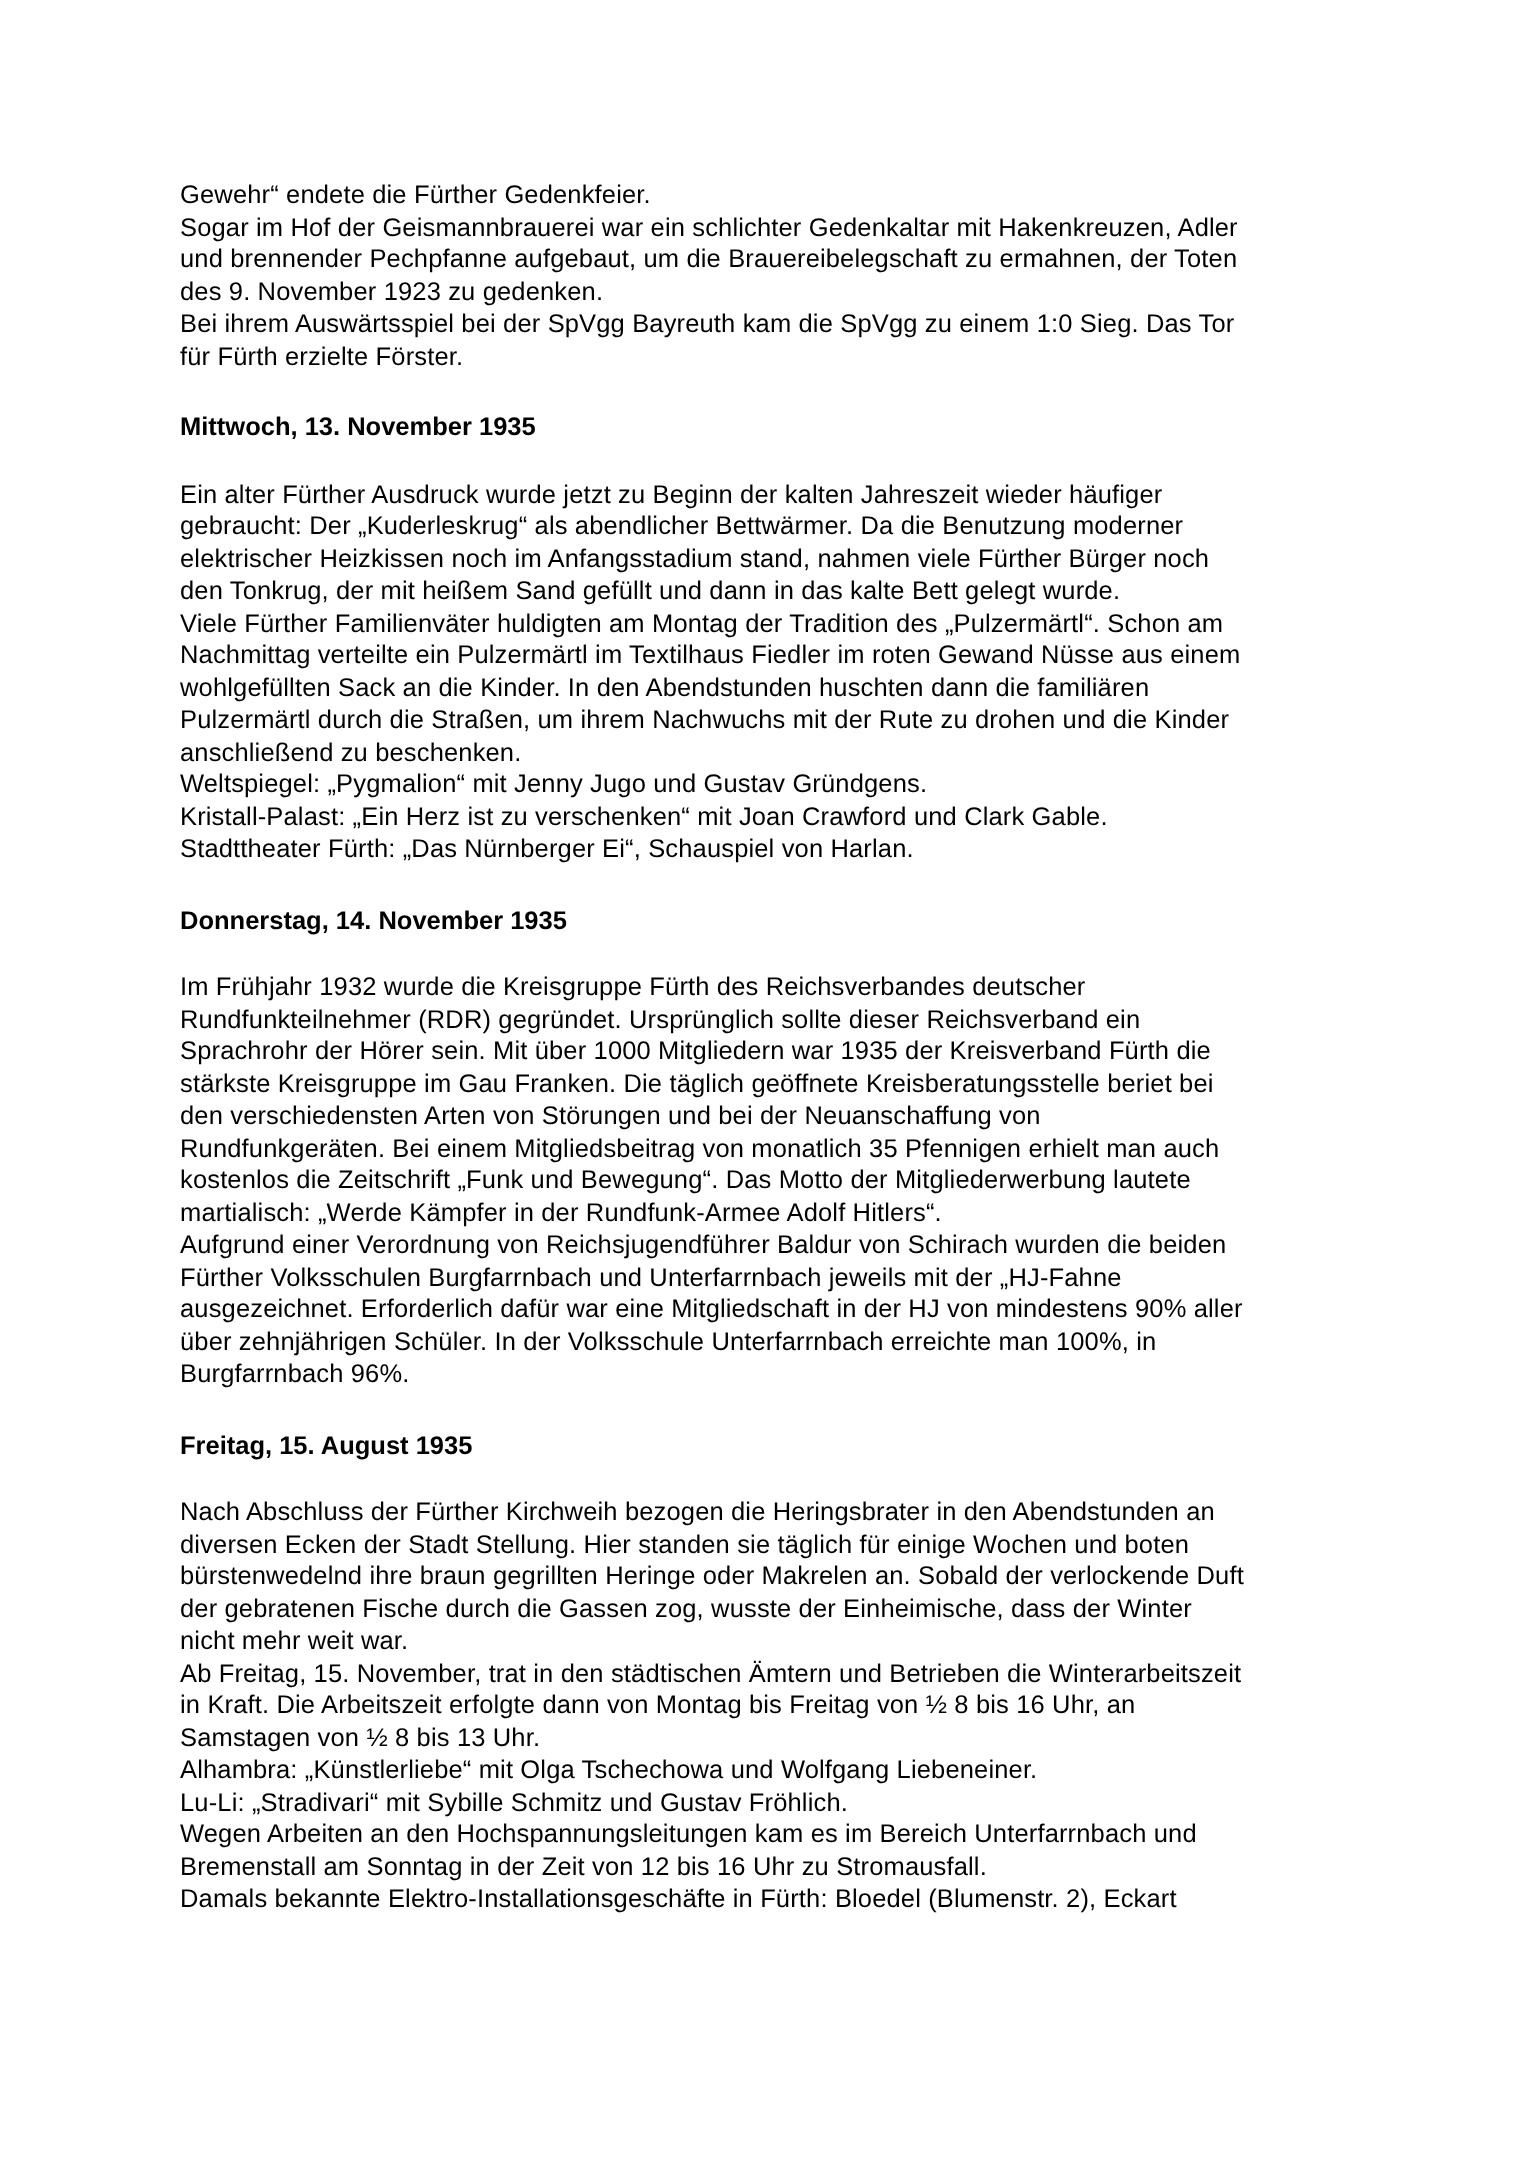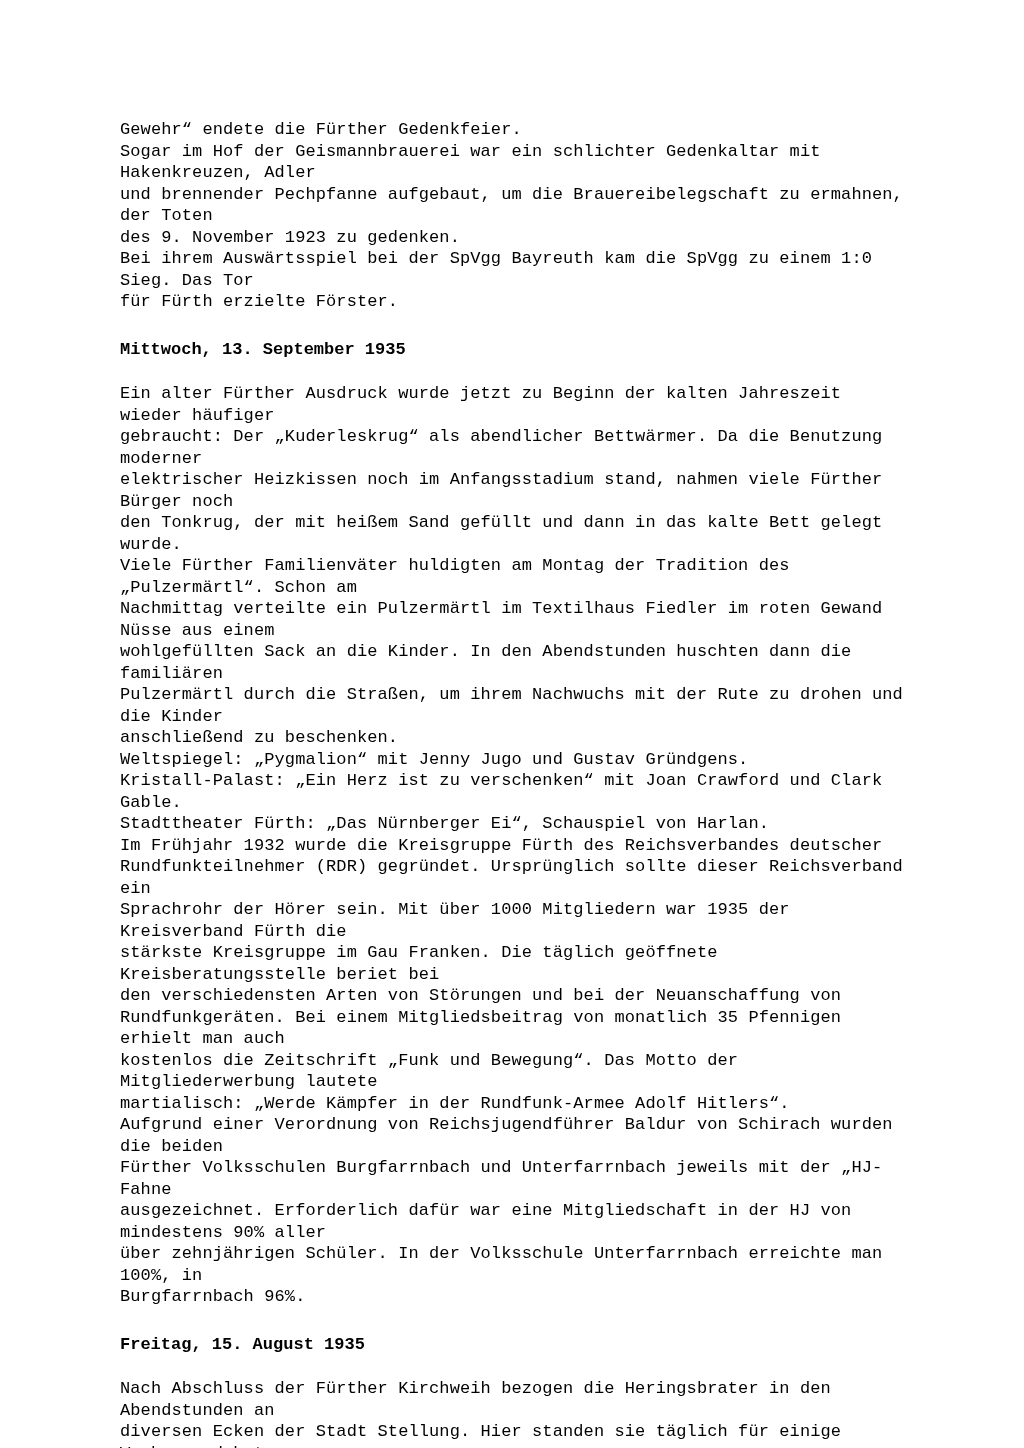--- a/index.html
+++ b/index.html
@@ -8,21 +8,21 @@
     background: #ffffff;
   }
   .page {
     position: relative;
     width: 1024px;
     height: 1448px;
     box-sizing: border-box;
     background: #ffffff;
     color: #000000;
     padding: 119px 118px 0 120px;
-    font-family: Liberation Mono, monospace;
+    font-family: Liberation Sans, sans-serif;
     font-size: 17px;
     line-height: 21.5px;
     overflow: hidden;
   }
   .para {
     margin: 0;
     white-space: pre-line;
     letter-spacing: 0.1px;
   }
   .day-heading {
@@ -36,33 +36,34 @@
 </head>
 <body>
 
 <div class="page">
   <p class="para">Gewehr“ endete die Fürther Gedenkfeier.
 Sogar im Hof der Geismannbrauerei war ein schlichter Gedenkaltar mit Hakenkreuzen, Adler
 und brennender Pechpfanne aufgebaut, um die Brauereibelegschaft zu ermahnen, der Toten
 des 9. November 1923 zu gedenken.
 Bei ihrem Auswärtsspiel bei der SpVgg Bayreuth kam die SpVgg zu einem 1:0 Sieg. Das Tor
 für Fürth erzielte Förster.</p>
-  <h2 class="day-heading">Mittwoch, 13. September 1935</h2>
+  <h2 class="day-heading">Mittwoch, 13. November 1935</h2>
   <p class="para">Ein alter Fürther Ausdruck wurde jetzt zu Beginn der kalten Jahreszeit wieder häufiger
 gebraucht: Der „Kuderleskrug“ als abendlicher Bettwärmer. Da die Benutzung moderner
 elektrischer Heizkissen noch im Anfangsstadium stand, nahmen viele Fürther Bürger noch
 den Tonkrug, der mit heißem Sand gefüllt und dann in das kalte Bett gelegt wurde.
 Viele Fürther Familienväter huldigten am Montag der Tradition des „Pulzermärtl“. Schon am
 Nachmittag verteilte ein Pulzermärtl im Textilhaus Fiedler im roten Gewand Nüsse aus einem
 wohlgefüllten Sack an die Kinder. In den Abendstunden huschten dann die familiären
 Pulzermärtl durch die Straßen, um ihrem Nachwuchs mit der Rute zu drohen und die Kinder
 anschließend zu beschenken.
 Weltspiegel: „Pygmalion“ mit Jenny Jugo und Gustav Gründgens.
 Kristall-Palast: „Ein Herz ist zu verschenken“ mit Joan Crawford und Clark Gable.
 Stadttheater Fürth: „Das Nürnberger Ei“, Schauspiel von Harlan.</p>
+  <h2 class="day-heading">Donnerstag, 14. November 1935</h2>
   <p class="para">Im Frühjahr 1932 wurde die Kreisgruppe Fürth des Reichsverbandes deutscher
 Rundfunkteilnehmer (RDR) gegründet. Ursprünglich sollte dieser Reichsverband ein
 Sprachrohr der Hörer sein. Mit über 1000 Mitgliedern war 1935 der Kreisverband Fürth die
 stärkste Kreisgruppe im Gau Franken. Die täglich geöffnete Kreisberatungsstelle beriet bei
 den verschiedensten Arten von Störungen und bei der Neuanschaffung von
 Rundfunkgeräten. Bei einem Mitgliedsbeitrag von monatlich 35 Pfennigen erhielt man auch
 kostenlos die Zeitschrift „Funk und Bewegung“. Das Motto der Mitgliederwerbung lautete
 martialisch: „Werde Kämpfer in der Rundfunk-Armee Adolf Hitlers“.
 Aufgrund einer Verordnung von Reichsjugendführer Baldur von Schirach wurden die beiden
 Fürther Volksschulen Burgfarrnbach und Unterfarrnbach jeweils mit der „HJ-Fahne
@@ -73,13 +74,16 @@
   <p class="para">Nach Abschluss der Fürther Kirchweih bezogen die Heringsbrater in den Abendstunden an
 diversen Ecken der Stadt Stellung. Hier standen sie täglich für einige Wochen und boten
 bürstenwedelnd ihre braun gegrillten Heringe oder Makrelen an. Sobald der verlockende Duft
 der gebratenen Fische durch die Gassen zog, wusste der Einheimische, dass der Winter
 nicht mehr weit war.
 Ab Freitag, 15. November, trat in den städtischen Ämtern und Betrieben die Winterarbeitszeit
 in Kraft. Die Arbeitszeit erfolgte dann von Montag bis Freitag von ½ 8 bis 16 Uhr, an
 Samstagen von ½ 8 bis 13 Uhr.
 Alhambra: „Künstlerliebe“ mit Olga Tschechowa und Wolfgang Liebeneiner.
 Lu-Li: „Stradivari“ mit Sybille Schmitz und Gustav Fröhlich.</p>
+  <p class="para">Wegen Arbeiten an den Hochspannungsleitungen kam es im Bereich Unterfarrnbach und
+Bremenstall am Sonntag in der Zeit von 12 bis 16 Uhr zu Stromausfall.
+Damals bekannte Elektro-Installationsgeschäfte in Fürth: Bloedel (Blumenstr. 2), Eckart</p>
 </div>
 
 </body></html>

